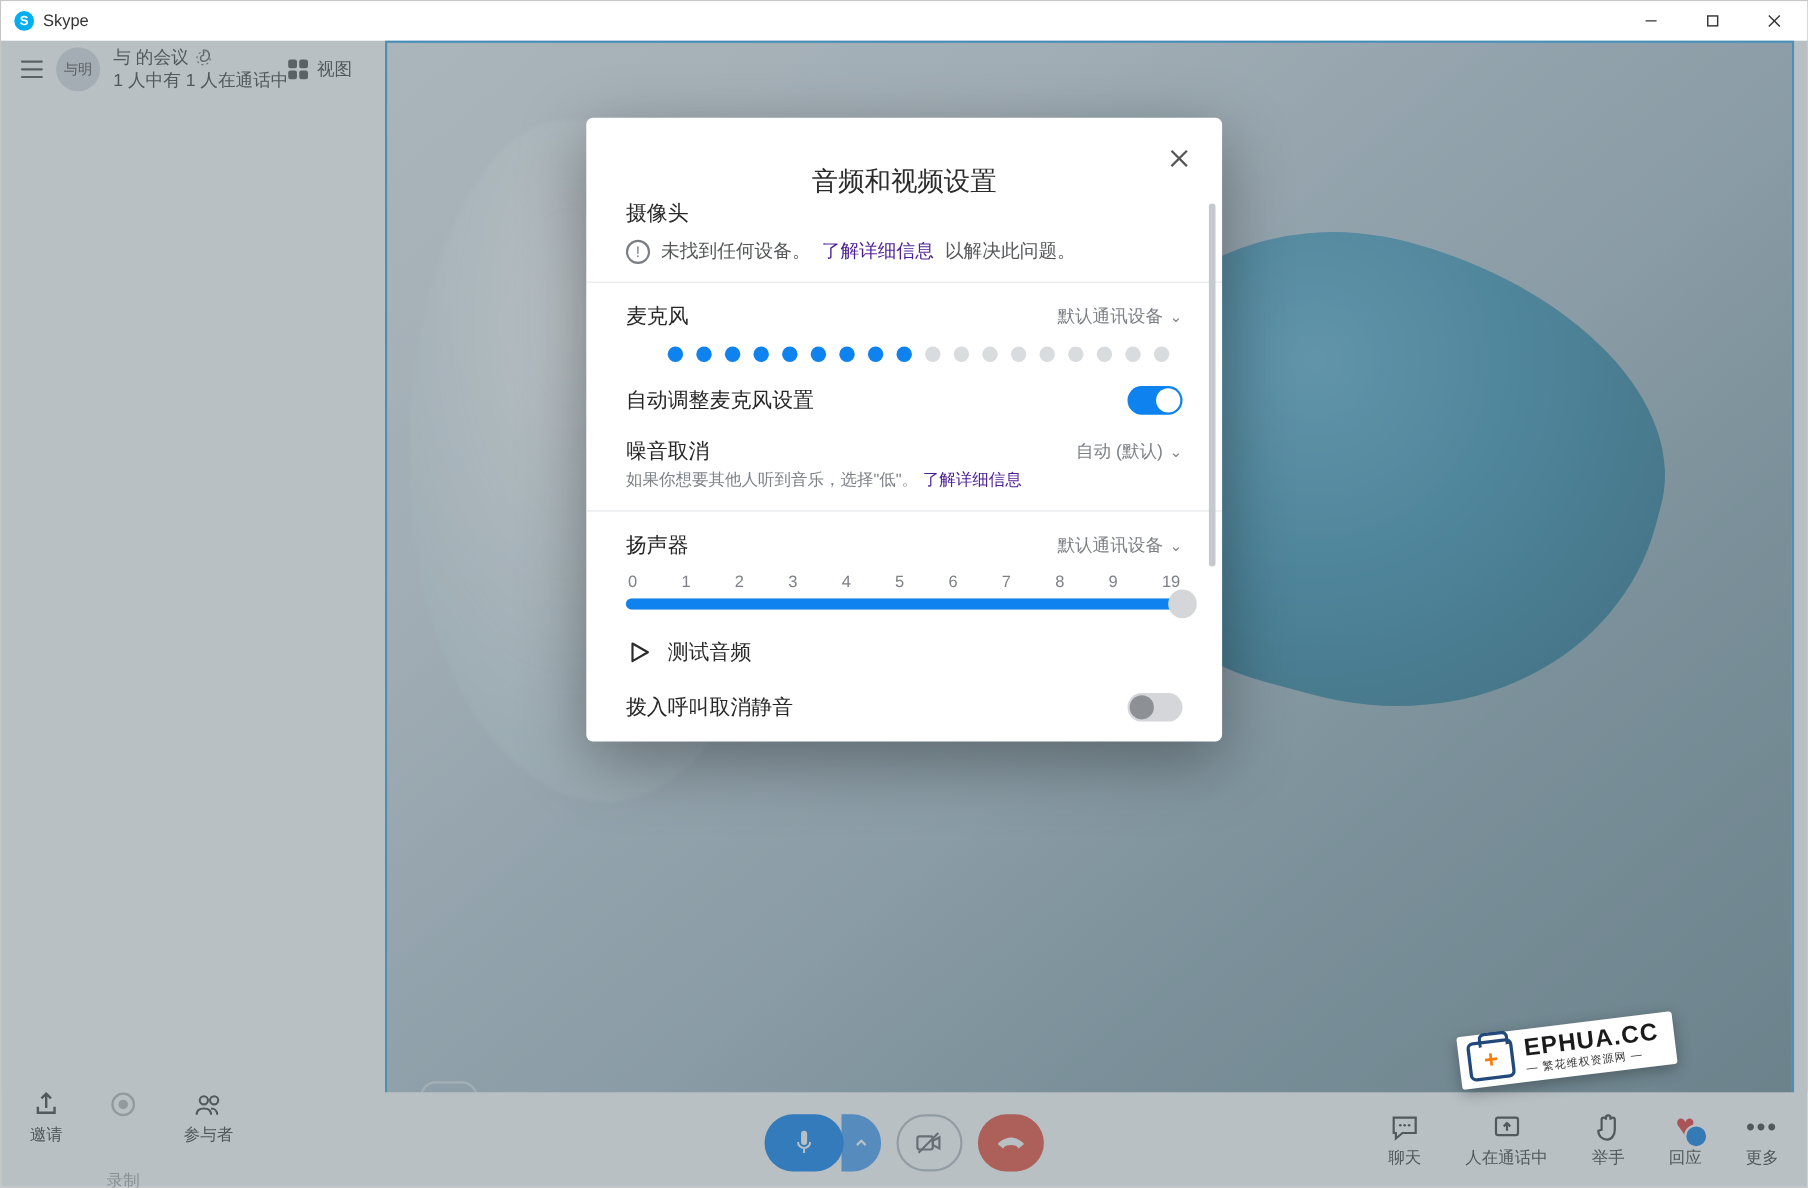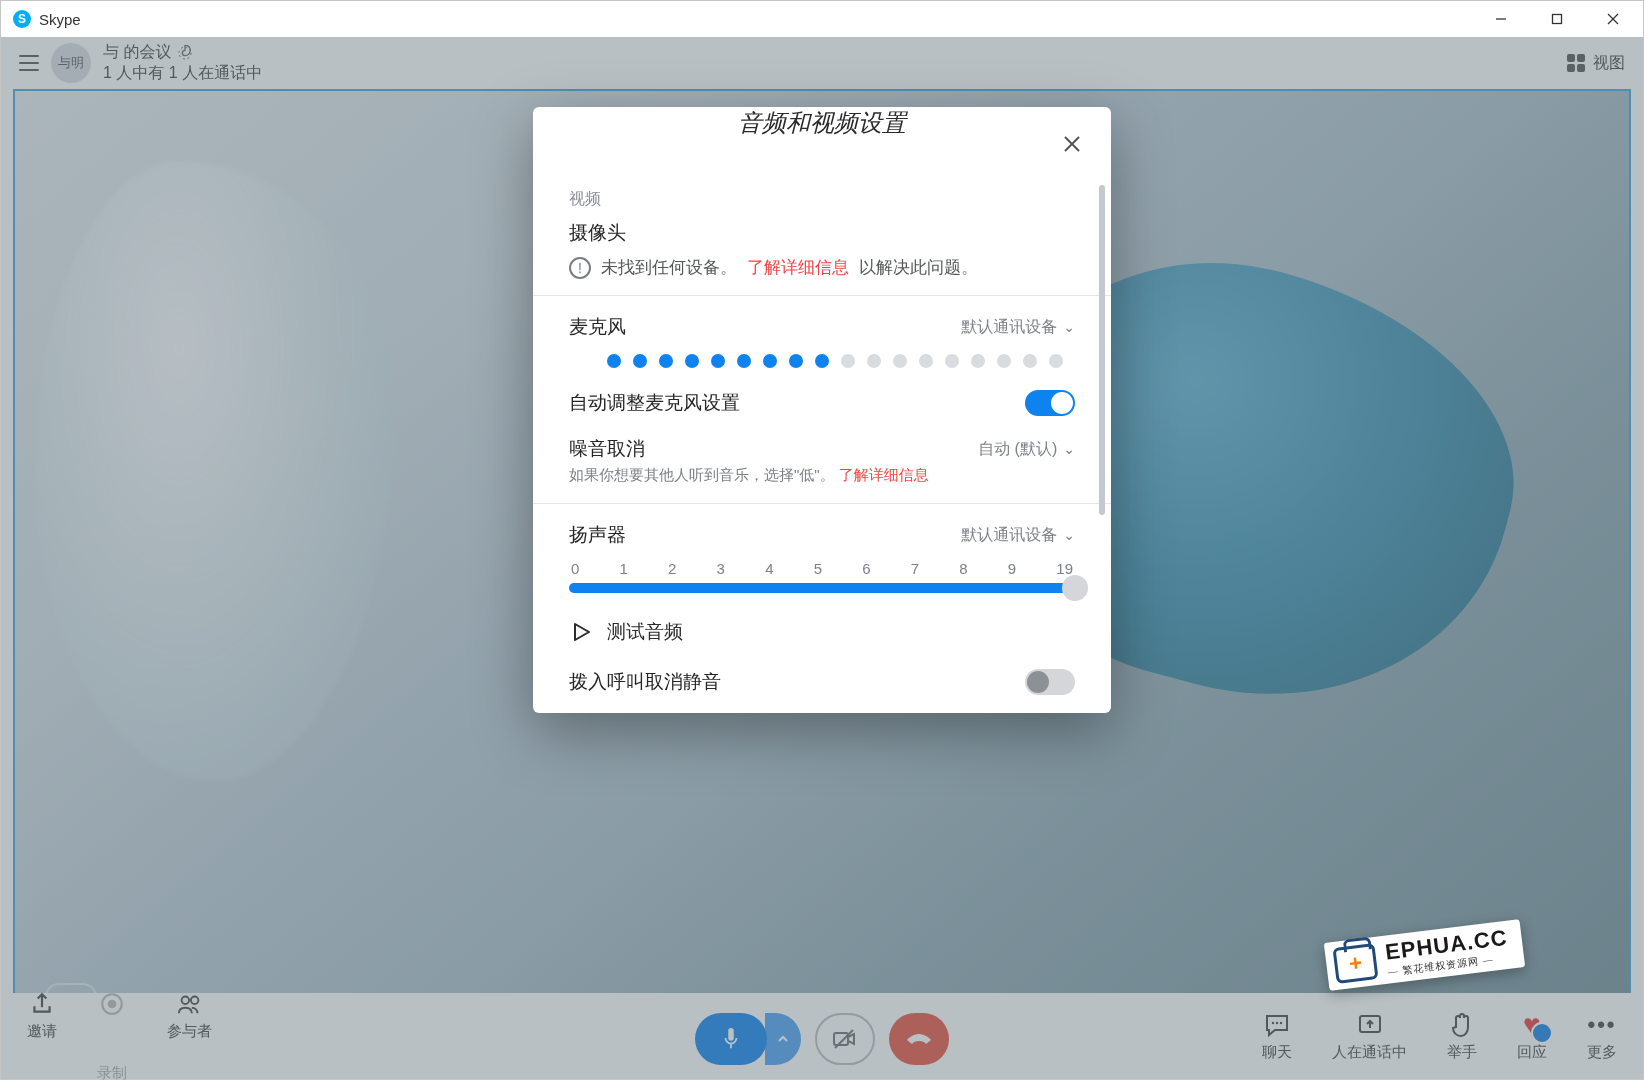--- a/index.html
+++ b/index.html
@@ -9,21 +9,21 @@
   
   .titlebar { height:36px; display:flex; align-items:center; justify-content:space-between; padding:0 2px 0 12px; }
   .tb-left { display:flex; align-items:center; gap:8px; }
   .skype-logo { width:18px; height:18px; border-radius:50%; background:#00aff0; display:flex; align-items:center; justify-content:center; color:#fff; font-weight:bold; font-size:12px; }
   .tb-title { font-size:15px; color:#333; }
   .tb-controls { display:flex; }
   .tb-btn { width:56px; height:36px; display:flex; align-items:center; justify-content:center; color:#333; }
   .tb-btn svg { width:12px; height:12px; }
 
   
-  .app { flex:1; position:relative; display:flex; flex-direction:column; }
+  .app { flex:1; position:relative; display:flex; flex-direction:row; }
   .dim { position:absolute; inset:0; background:rgba(100,115,125,0.45); pointer-events:none; z-index:2; }
 
   
   .app-header { height:52px; display:flex; align-items:center; justify-content:space-between; padding:0 18px; }
   .ah-left { display:flex; align-items:center; gap:12px; color:#333; }
   .hamburger { width:20px; height:16px; display:flex; flex-direction:column; justify-content:space-between; }
   .hamburger span { height:2px; background:#555; border-radius:1px; }
   .avatar { width:40px; height:40px; border-radius:50%; background:#d9dde2; display:flex; align-items:center; justify-content:center; font-size:13px; color:#555; }
   .ah-text { display:flex; flex-direction:column; }
   .ah-title { font-size:16px; color:#444; display:flex; align-items:center; gap:6px;}
@@ -51,30 +51,30 @@
   .mic-pill { background:#0e82ef; width:72px; position:relative; }
   .mic-chevron { width:36px; height:52px; display:flex; align-items:center; justify-content:center; background:#4aa1f3; border-radius:0 26px 26px 0; margin-left:-2px; }
   .cam-pill { width:60px; background:#fff; border:2px solid #b9bdc4; color:#6a6e74; }
   .end-pill { width:60px; background:#e9513e; }
   .round-badge { position:absolute; right:168px; bottom:52px; width:22px; height:22px; border-radius:50%; background:#0f7fe3; border:2px solid #fff; }
   .more-dots { letter-spacing:2px; font-size:22px; font-weight:bold;}
   .heart { color:#e33b3b; font-size:30px; }
 
   
   .modal { position:absolute; left:50%; top:106px; transform:translateX(-50%); width:578px; background:#fff; border-radius:6px; box-shadow:0 18px 60px rgba(0,0,0,.35); z-index:10; padding:0 0 14px 0; }
-  .modal-header { display:flex; align-items:flex-start; justify-content:center; position:relative; height:74px;font-style:italic; }
+  .modal-header { display:flex; align-items:flex-end; justify-content:center; position:relative; height:74px; }
   .modal-title { font-size:24px; color:#2b2b2b; }
   .modal-close { position:absolute; right:24px; top:22px; width:30px; height:30px; display:flex; align-items:center; justify-content:center; color:#555; }
   .modal-body { padding:0 36px 0 36px; max-height:780px; overflow:hidden; }
   .scroll-thumb { position:absolute; right:6px; top:78px; width:6px; height:330px; background:#c5c8cc; border-radius:3px; }
   .section-label { color:#8a8f96; font-size:16px; margin-top:8px; margin-bottom:10px; }
   .row-title { font-size:19px; color:#262626; margin-bottom:10px; }
   .info-row { display:flex; align-items:center; gap:10px; color:#545657; font-size:17px; margin-bottom:16px; }
   .info-icon { width:22px; height:22px; border:2px solid #7a7e83; border-radius:50%; display:flex; align-items:center; justify-content:center; font-size:14px; color:#7a7e83; }
-  .link { color:#ef4444; }
+  .link { color:#4c1d95; }
   .divider { height:1px; background:#e3e5e8; margin:0 -36px 18px -36px; }
   .row { display:flex; justify-content:space-between; align-items:center; margin-bottom:12px; }
   .row .row-title { margin-bottom:0; }
   .select { color:#7d8187; font-size:16px; display:flex; align-items:center; gap:6px; }
   .chev { font-size:14px; }
   .mic-dots { display:flex; gap:12px; margin:14px 0 22px 38px; }
   .mic-dot { width:14px; height:14px; border-radius:50%; background:#d9dcdf; }
   .mic-dot.on { background:#0e82ef; }
   .toggle { width:50px; height:26px; border-radius:13px; background:#d4d6d9; position:relative; }
   .toggle.on { background:#0e82ef; }
@@ -275,21 +275,20 @@
     <div class="modal-header">
       <div class="modal-title">音频和视频设置</div>
       <div class="modal-close">
         <svg width="20" height="20" viewBox="0 0 20 20">
             <line x1="3" y1="3" x2="17" y2="17" stroke="#555" stroke-width="2"></line>
             <line x1="17" y1="3" x2="3" y2="17" stroke="#555" stroke-width="2"></line>
           </svg>
       </div>
     </div>
     <div class="modal-body">
-      <div class="section-label">视频</div>
       <div class="row-title">摄像头</div>
       <div class="info-row">
         <div class="info-icon">!</div>
         <span>未找到任何设备。</span>
         <span class="link">了解详细信息</span>
           <span>以解决此问题。</span>
       </div>
       <div class="divider"></div>
 
       <div class="row">

